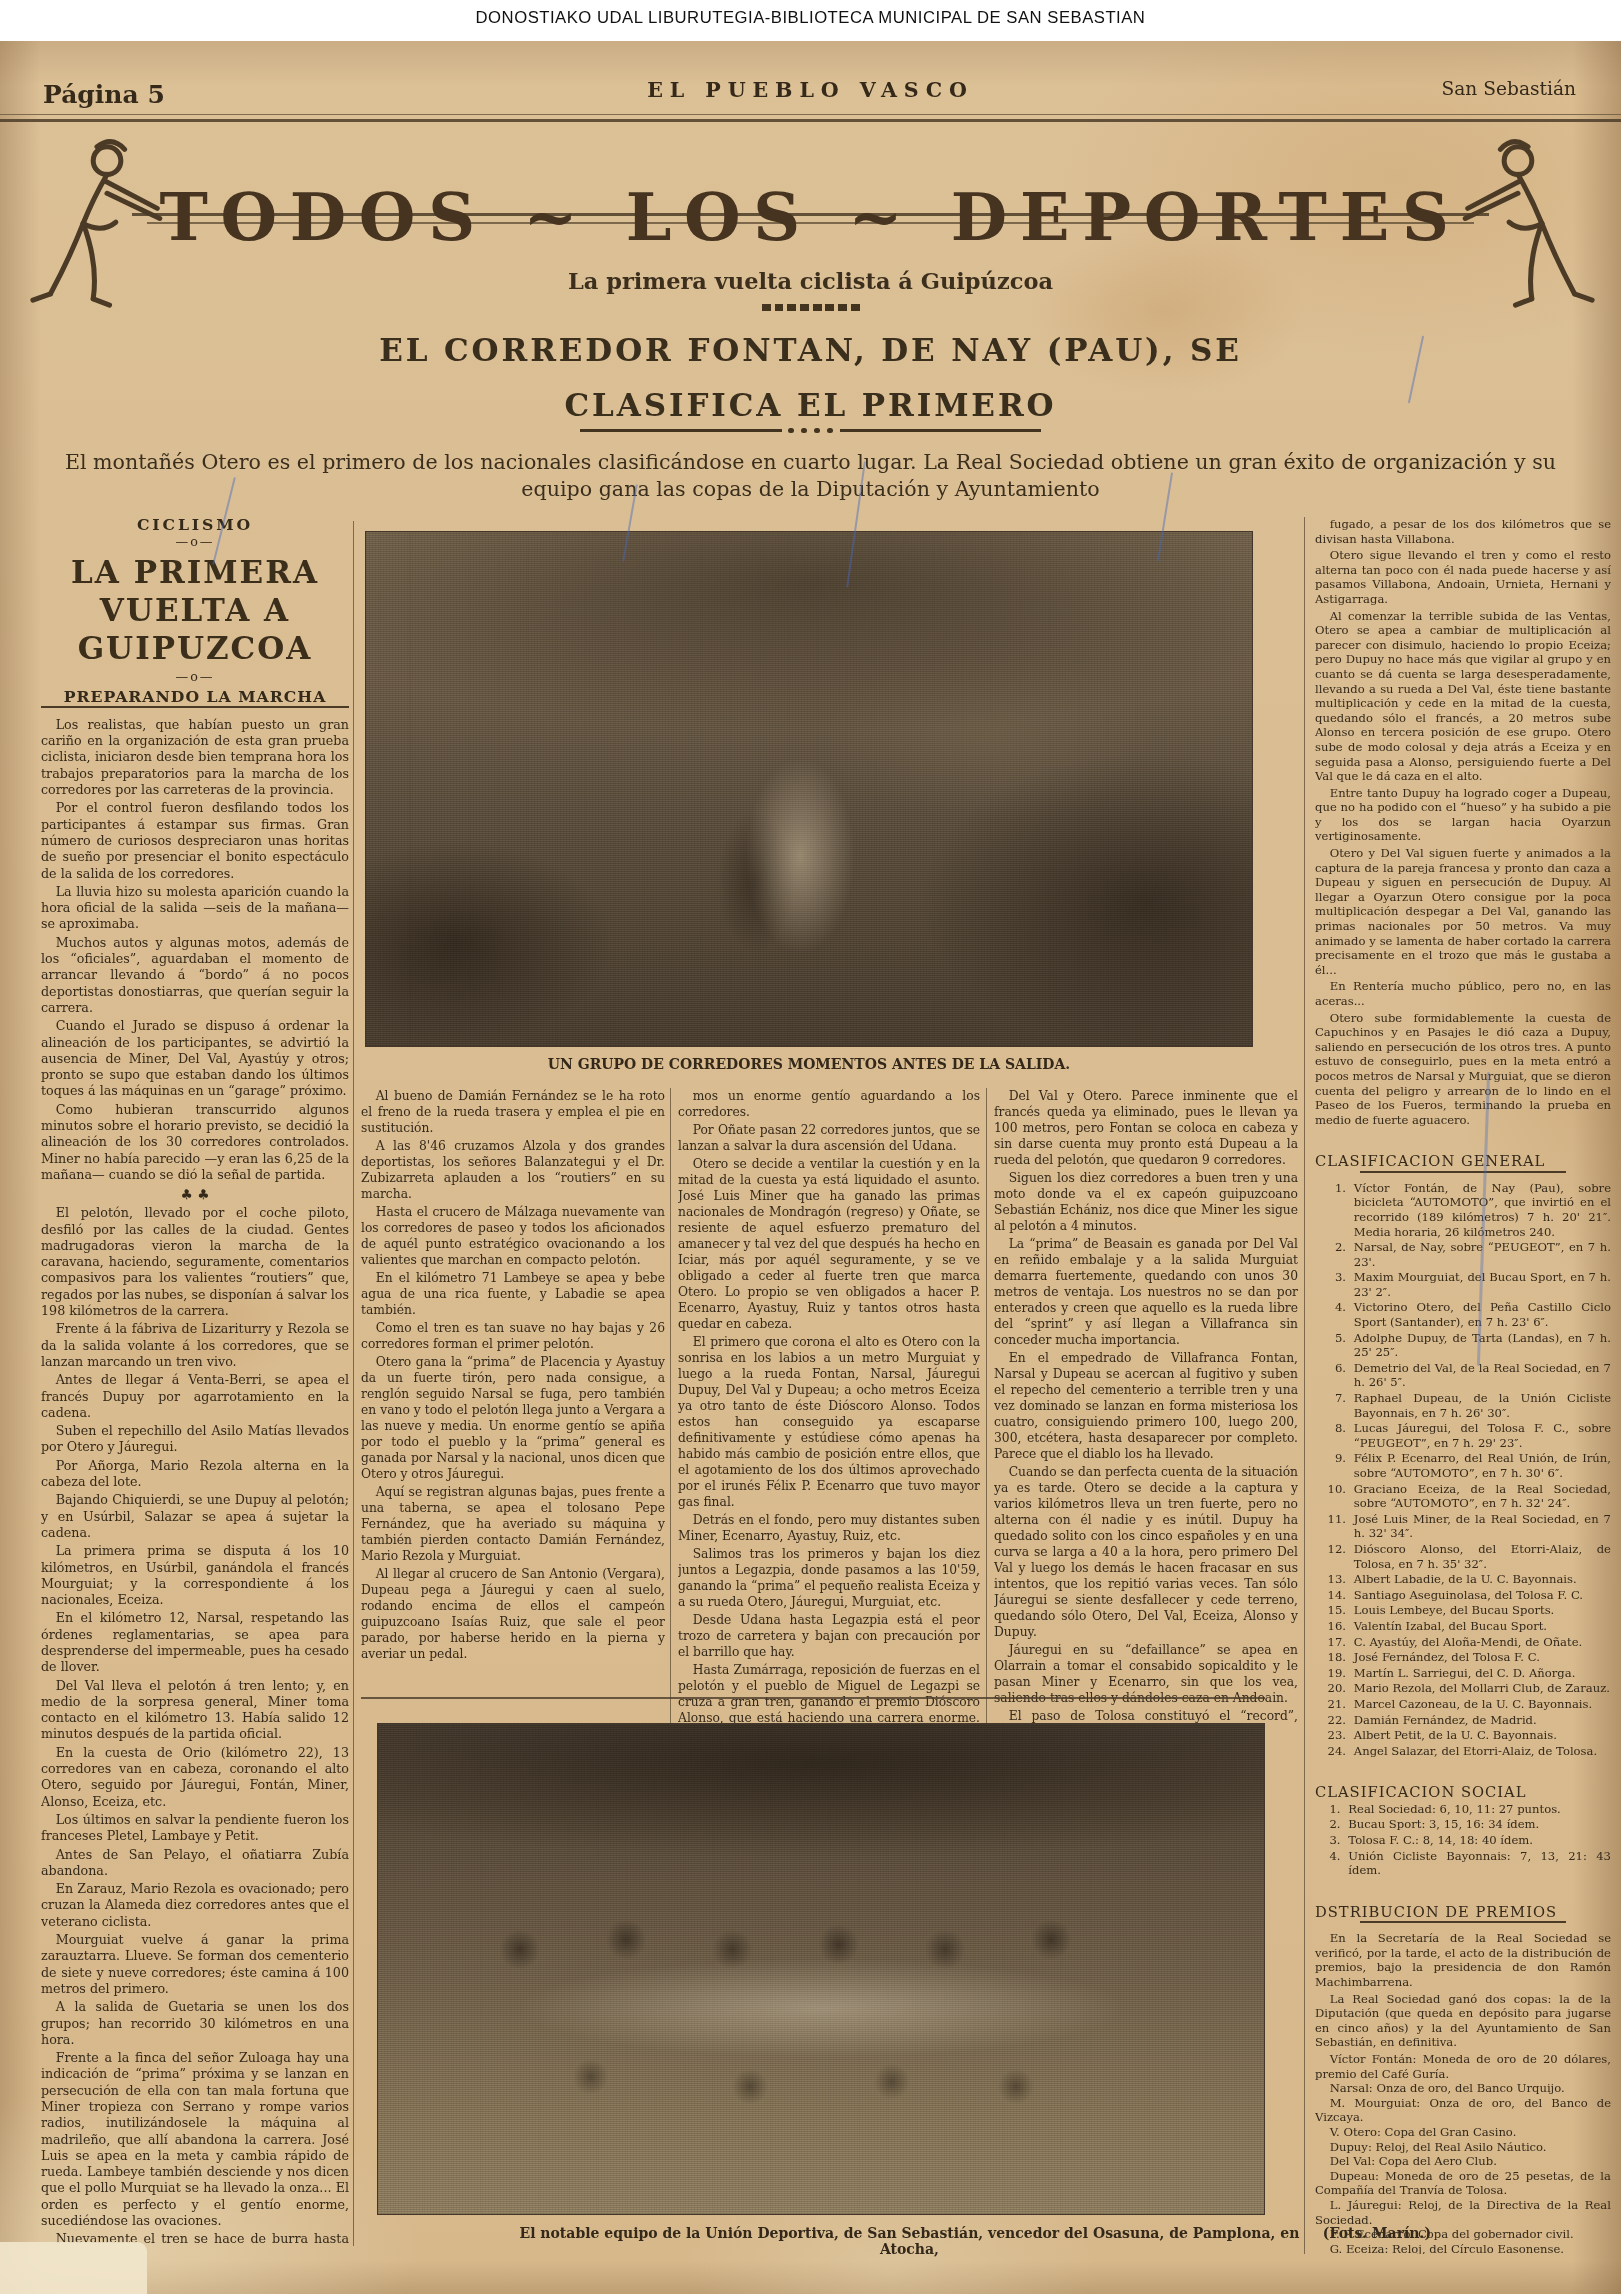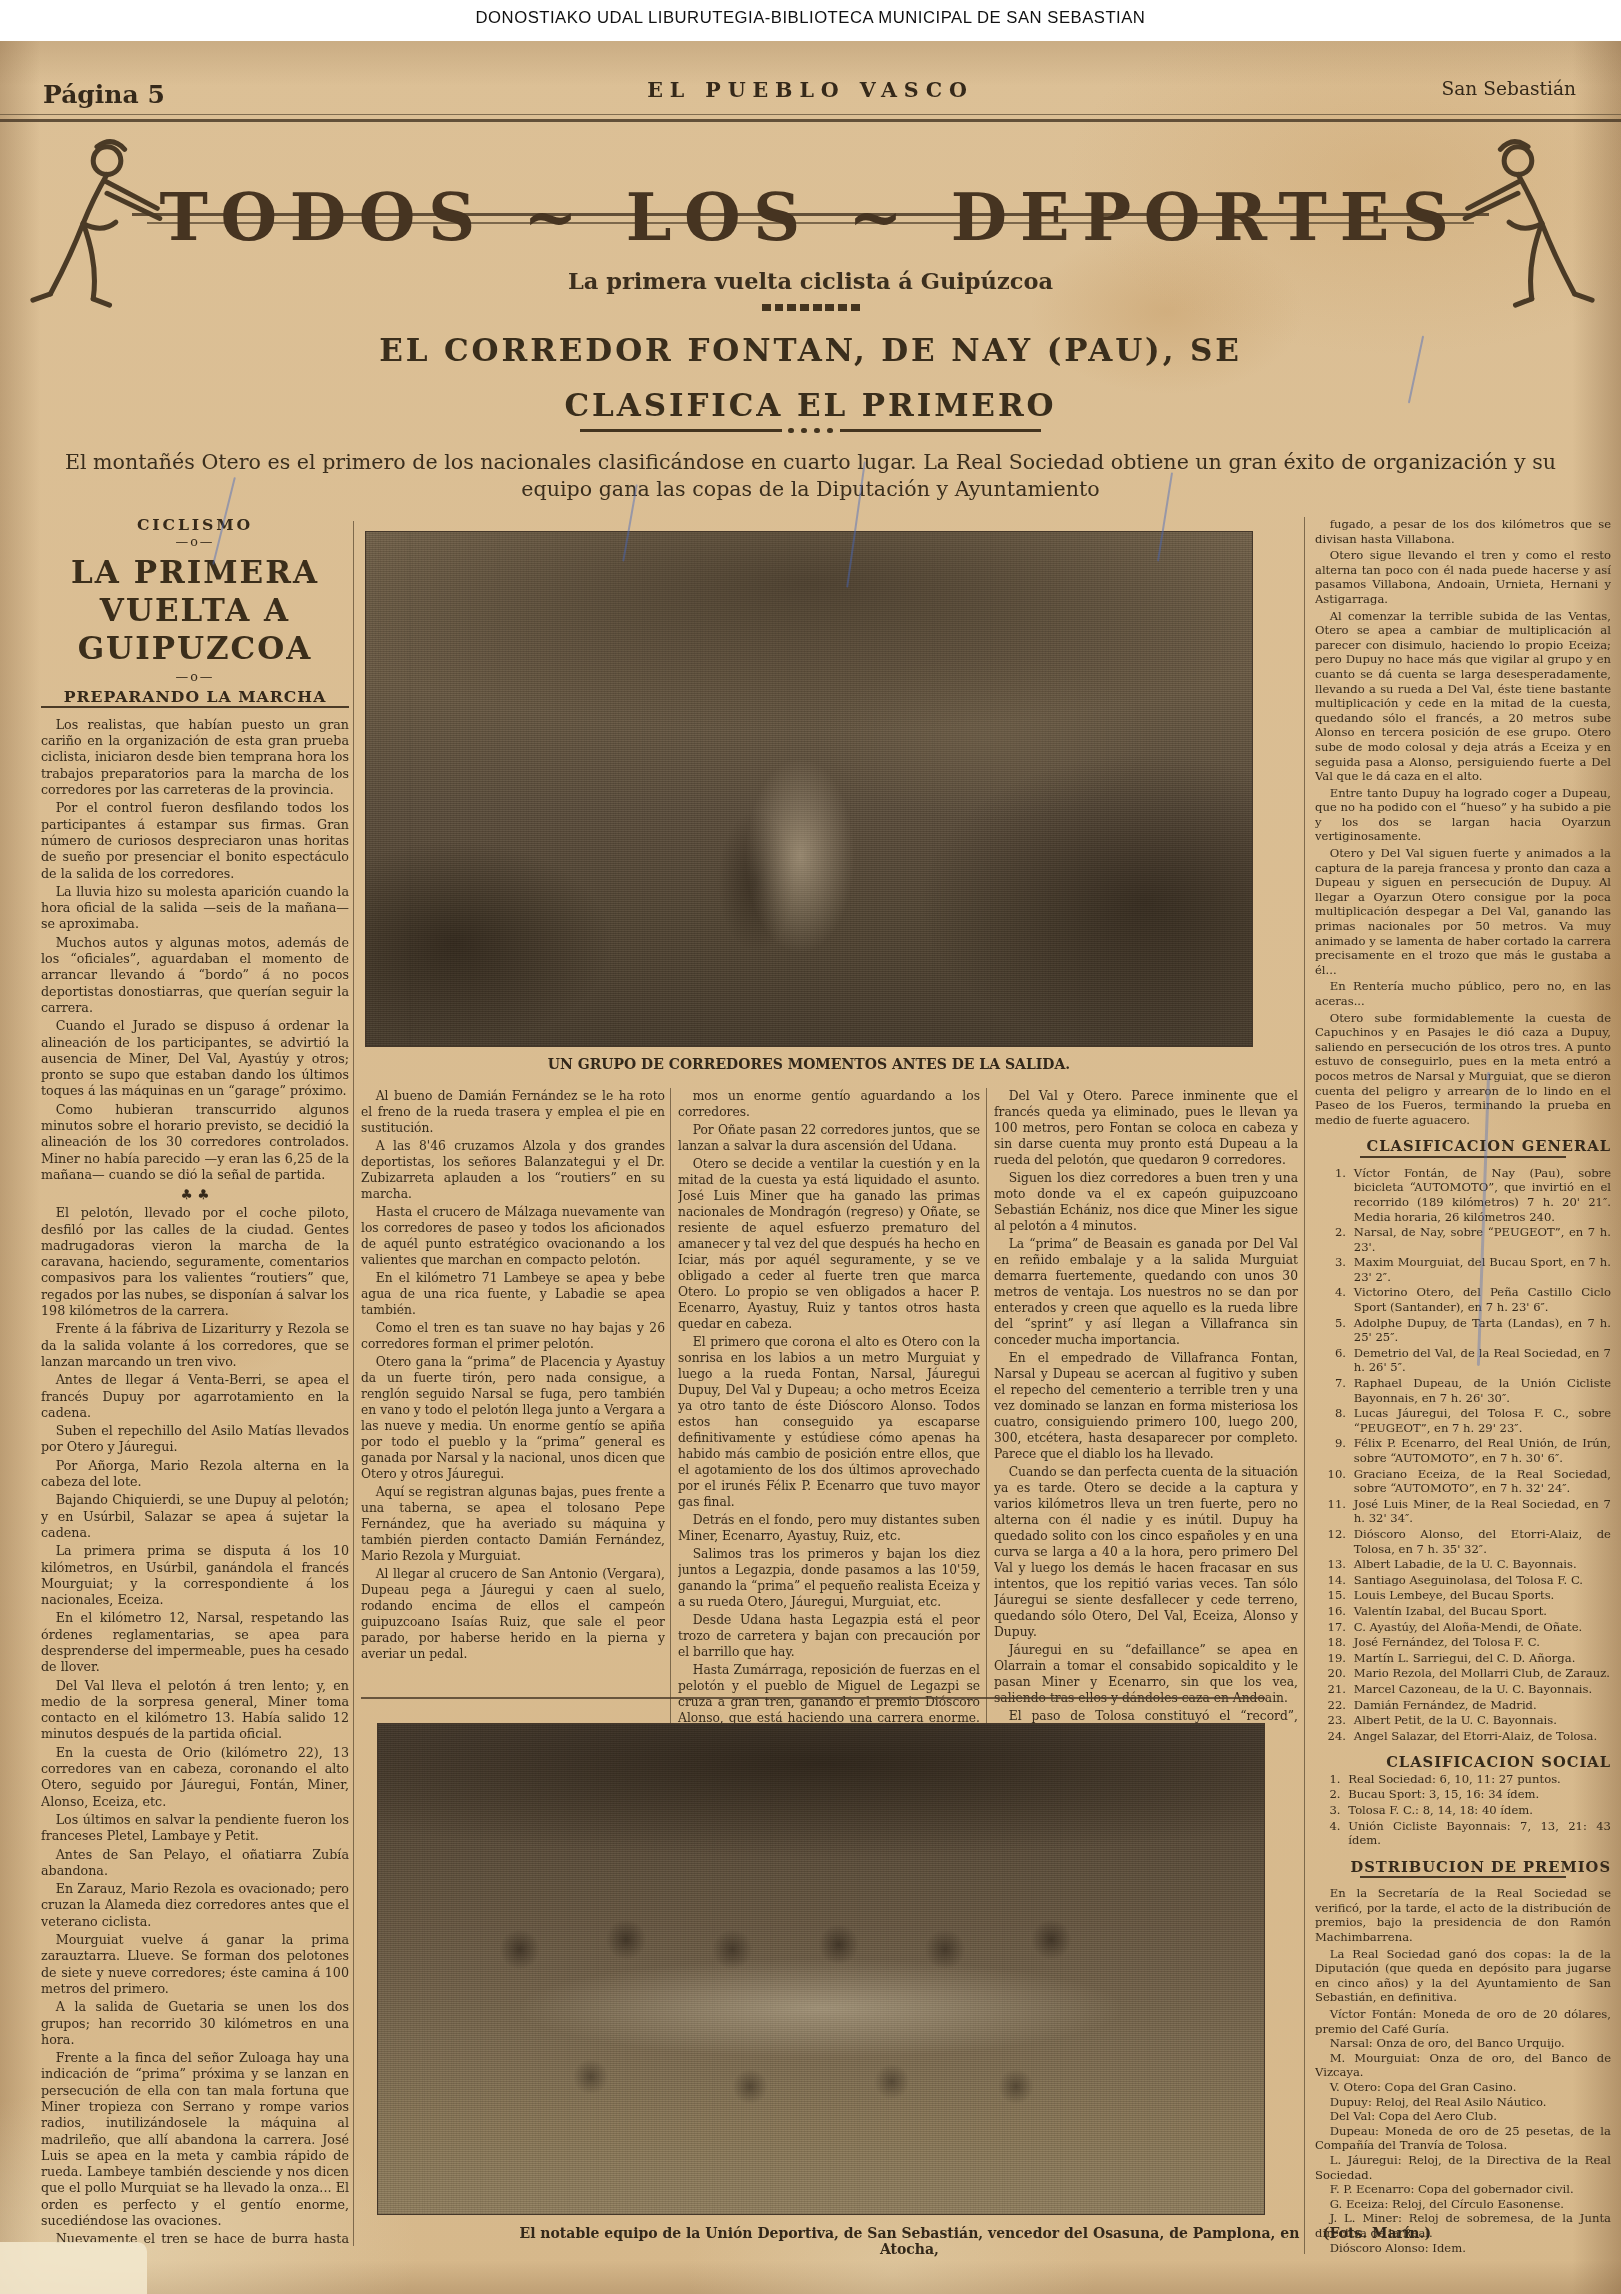--- a/index.html
+++ b/index.html
@@ -103,22 +103,22 @@
   #caption2 .cap-main{flex:1;text-align:center;padding-left:127px;}
   #caption2 .cap-credit{white-space:nowrap;font-weight:bold;}
 
   .midrule{position:absolute;left:361px;top:1656px;width:904px;height:2px;background:#4c3c29;opacity:.8;}
 
   #col-a{left:361px;top:1047px;width:304px;height:635px;font-size:12.3px;line-height:16px;}
   #col-b{left:678px;top:1047px;width:302px;height:635px;font-size:12.3px;line-height:16px;}
   #col-c{left:994px;top:1047px;width:304px;height:635px;font-size:12.3px;line-height:16px;}
 
   #right-col{left:1315px;top:476px;width:296px;height:1737px;font-size:11.6px;line-height:14.6px;}
-  .sec-head{font-weight:bold;font-size:14.7px;letter-spacing:1px;text-align:right;text-indent:0;
-            margin:12px 0 2px 0;}
+  .sec-head{font-weight:normal;font-size:14.7px;letter-spacing:1px;text-align:left;text-indent:0;
+            margin:27px 0 2px 0;}
   .sec-head-rule{width:206px;height:2px;background:#4a3a26;margin:2px auto 7.8px auto;}
   .clf-item{display:flex;margin-bottom:1px;}
   .clf-num{width:31px;text-align:right;padding-right:7.8px;flex:none;}
   .clf-text{flex:1;text-align:justify;}
   .soc-item{display:flex;margin-bottom:1px;}
   .soc-num{width:25.5px;text-align:right;padding-right:7.8px;flex:none;}
   .prize{margin:0;text-indent:14.7px;}
 
   .blue-mark{position:absolute;background:rgba(70,105,190,.45);width:2px;border-radius:2px;}
   #bm1{left:223px;top:435px;height:90px;transform:rotate(14deg);}
@@ -215,21 +215,21 @@
         <p class="para">Suben el repechillo del Asilo Matías llevados por Otero y Jáuregui.</p>
         <p class="para">Por Añorga, Mario Rezola alterna en la cabeza del lote.</p>
         <p class="para">Bajando Chiquierdi, se une Dupuy al pelotón; y en Usúrbil, Salazar se apea á sujetar la cadena.</p>
         <p class="para">La primera prima se disputa á los 10 kilómetros, en Usúrbil, ganándola el francés Mourguiat; y la correspondiente á los nacionales, Eceiza.</p>
         <p class="para">En el kilómetro 12, Narsal, respetando las órdenes reglamentarias, se apea para desprenderse del impermeable, pues ha cesado de llover.</p>
         <p class="para">Del Val lleva el pelotón á tren lento; y, en medio de la sorpresa general, Miner toma contacto en el kilómetro 13. Había salido 12 minutos después de la partida oficial.</p>
         <p class="para">En la cuesta de Orio (kilómetro 22), 13 corredores van en cabeza, coronando el alto Otero, seguido por Jáuregui, Fontán, Miner, Alonso, Eceiza, etc.</p>
         <p class="para">Los últimos en salvar la pendiente fueron los franceses Pletel, Lambaye y Petit.</p>
         <p class="para">Antes de San Pelayo, el oñatiarra Zubía abandona.</p>
         <p class="para">En Zarauz, Mario Rezola es ovacionado; pero cruzan la Alameda diez corredores antes que el veterano ciclista.</p>
-        <p class="para">Mourguiat vuelve á ganar la prima zarauztarra. Llueve. Se forman dos pelotones de siete y nueve corredores; éste camina á 100 metros del primero.</p>
+        <p class="para">Mourguiat vuelve á ganar la prima zarauztarra. Llueve. Se forman dos cementerio de siete y nueve corredores; éste camina á 100 metros del primero.</p>
         <p class="para">A la salida de Guetaria se unen los dos grupos; han recorrido 30 kilómetros en una hora.</p>
         <p class="para">Frente a la finca del señor Zuloaga hay una indicación de “prima” próxima y se lanzan en persecución de ella con tan mala fortuna que Miner tropieza con Serrano y rompe varios radios, inutilizándosele la máquina al madrileño, que allí abandona la carrera. José Luis se apea en la meta y cambia rápido de rueda. Lambeye también desciende y nos dicen que el pollo Murquiat se ha llevado la onza... El orden es perfecto y el gentío enorme, sucediéndose las ovaciones.</p>
         <p class="para">Nuevamente el tren se hace de burra hasta que Otero se detiene a interrogar al auto del Jurado y entonces los franceses dan un fuerte tirón inútil, pues a los dos kilómetros Otero ha cazado al pelotón.</p>
       </div>
   </div>
 
   <div id="photo1" class="photo"></div>
   <div id="caption1" class="caption">UN GRUPO DE CORREDORES MOMENTOS ANTES DE LA SALIDA.</div>
 
   <div id="col-a" class="col">

